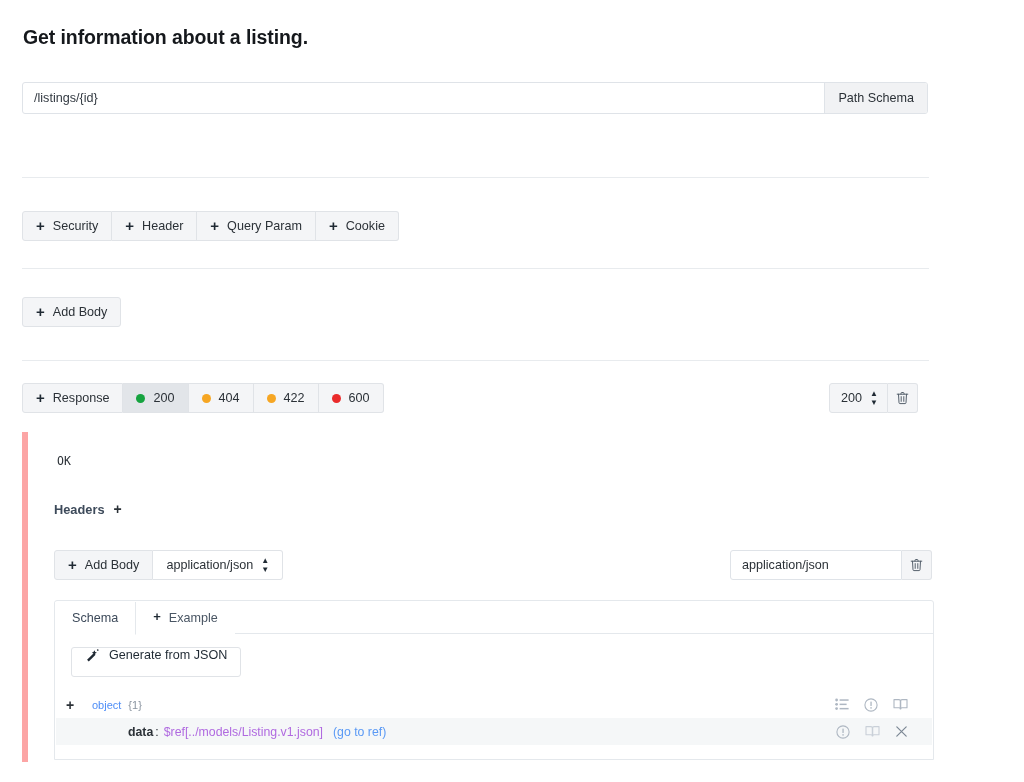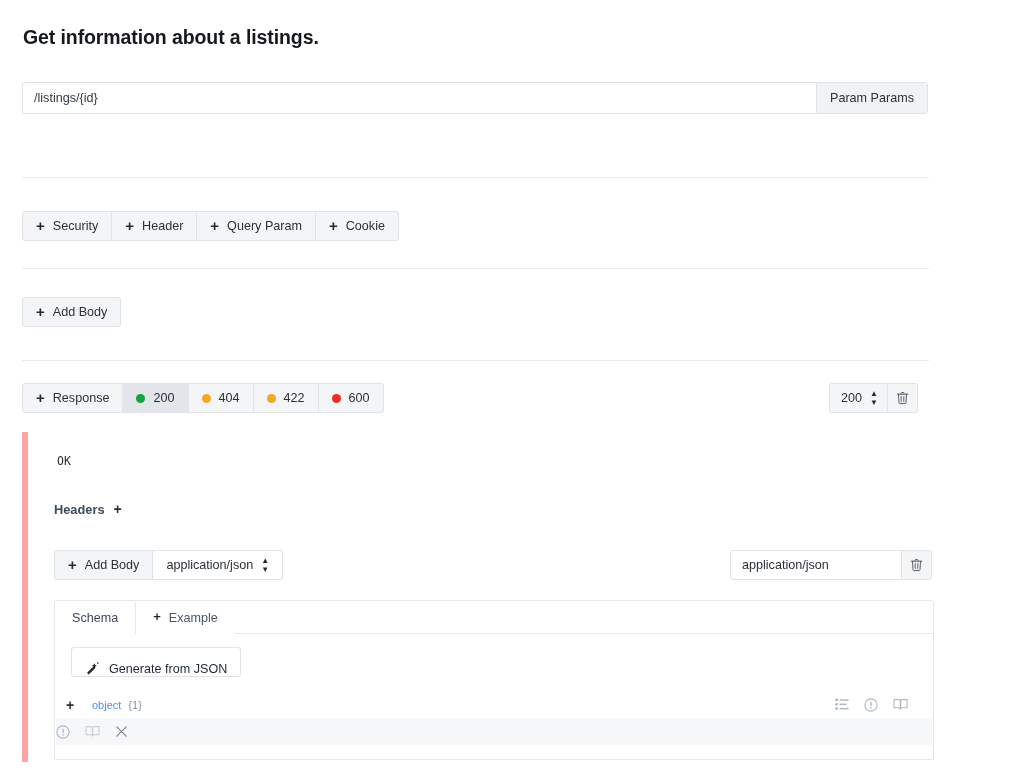--- a/index.html
+++ b/index.html
@@ -191,21 +191,21 @@
     background: #ffffff;
     color: #3d4a5a;
     border-bottom: 1px solid #ffffff;
     position: relative; top: 1px;
     font-weight: normal;
   }
   .stab.plain { background: #ffffff; border-right: none; }
 
   .genbtn {
     position: absolute; left: 16px; top: 46px;
-    display: flex; align-items: flex-end; gap: 9px;
+    display: flex; align-items: flex-start; gap: 9px;
     height: 30px; padding: 0 13px;
     background: #ffffff;
     border: 1px solid #e0e3e7;
     border-radius: 3px;
     font-size: 12.6px; color: #1f2933;
     white-space: nowrap;
   }
 
   .treerow {
     position: absolute; left: 1px; right: 1px;
@@ -231,25 +231,25 @@
 
   .ic { color: #aeb7c2; display: inline-flex; align-items: center; }
   .ic.faint { color: #c9d0d8; }
   .ic.close { color: #7b8794; font-size: 14px; line-height: 1; }
 </style>
 </head>
 <body>
 
 <div class="page">
 
-  <div class="title">Get information about a listings.</div>
+  <div class="title">Get information about a listing.</div>
 
   <div class="urlbar">
     <div class="url-path">/listings/{id}</div>
-    <div class="url-pathparams">Param Params</div>
+    <div class="url-pathparams">Path Schema</div>
   </div>
 
 
   <div class="rule r1"></div>
 
   <div class="btngroup row-auth">
     <div class="gbtn">
       <span class="plus">+</span>
       <span>Security</span>
     </div>
@@ -392,20 +392,26 @@
           </span>
           <span class="ic">
             <svg width="15" height="13" viewBox="0 0 15 13">
               <path d="M1 1.6h5c.7 0 1.3.5 1.3 1.1v8.2c0-.6-.6-1.1-1.3-1.1H1zM14 1.6H9c-.7 0-1.3.5-1.3 1.1v8.2c0-.6.6-1.1 1.3-1.1h5z" fill="none" stroke="currentColor" stroke-width="1.1" stroke-linejoin="round"></path>
             </svg>
           </span>
         </div>
       </div>
 
       <div class="treerow r-data">
+        <div class="tr-left">
+          <span class="t-key">data</span>
+          <span class="t-colon">:</span>
+          <span class="t-ref">$ref[../models/Listing.v1.json]</span>
+          <span class="t-goto">(go to ref)</span>
+        </div>
         <div class="tr-icons">
           <span class="ic">
             <svg width="14" height="14" viewBox="0 0 14 14">
               <circle cx="7" cy="7" r="6.1" fill="none" stroke="currentColor" stroke-width="1.1"></circle>
               <rect x="6.4" y="3.4" width="1.3" height="4.6" rx="0.5" fill="currentColor"></rect>
               <circle cx="7.05" cy="9.9" r="0.8" fill="currentColor"></circle>
             </svg>
           </span>
           <span class="ic faint">
             <svg width="15" height="13" viewBox="0 0 15 13">

